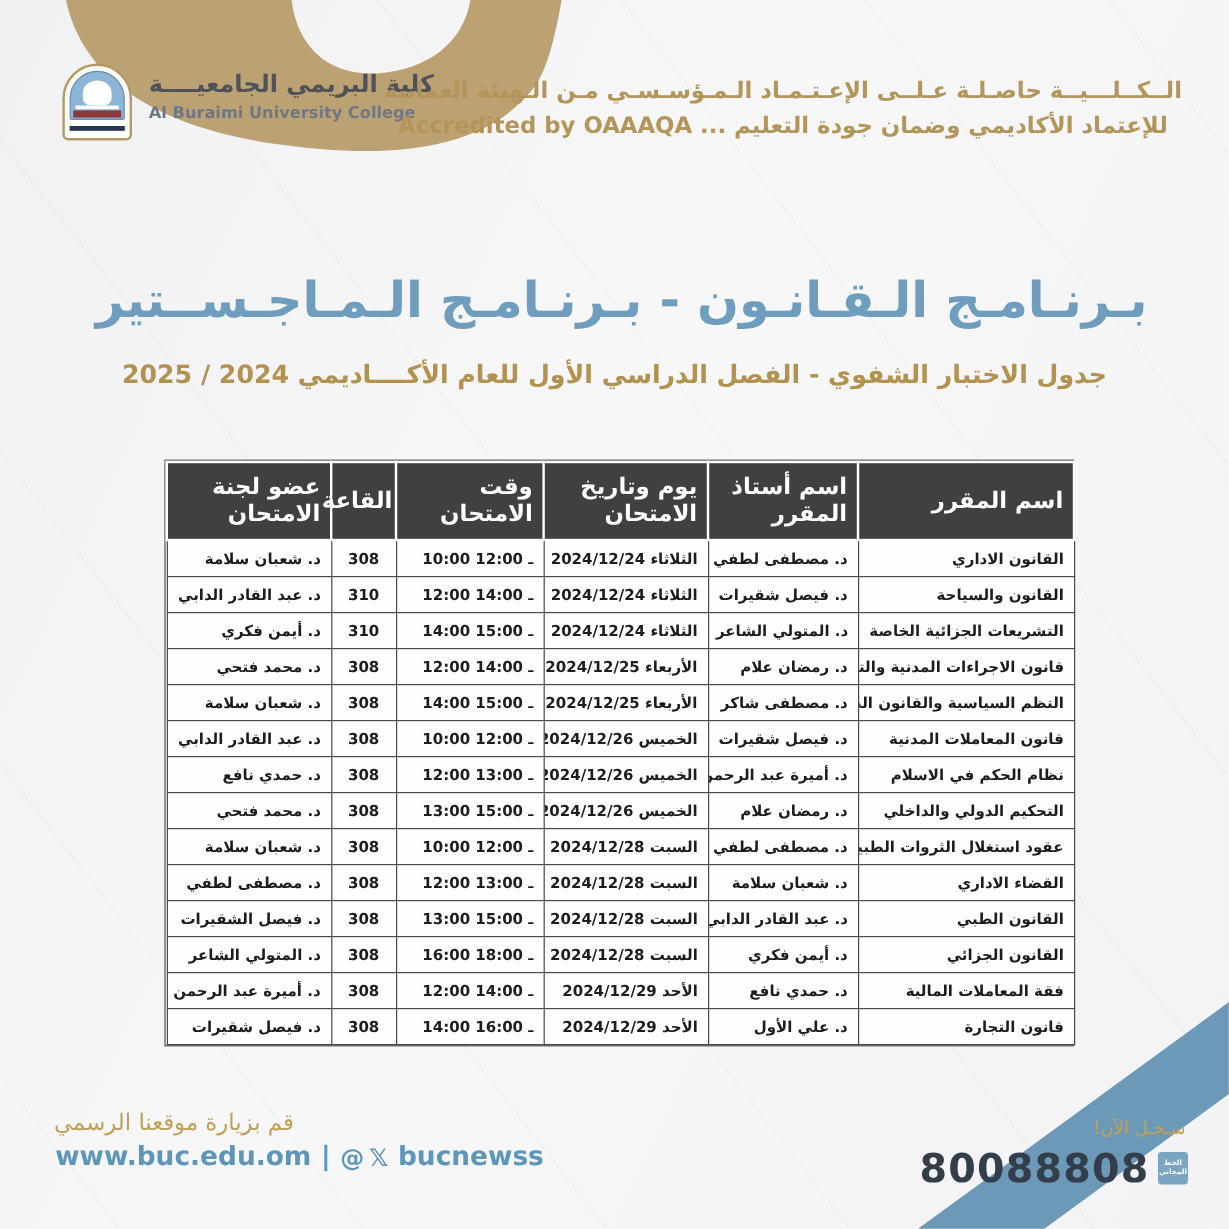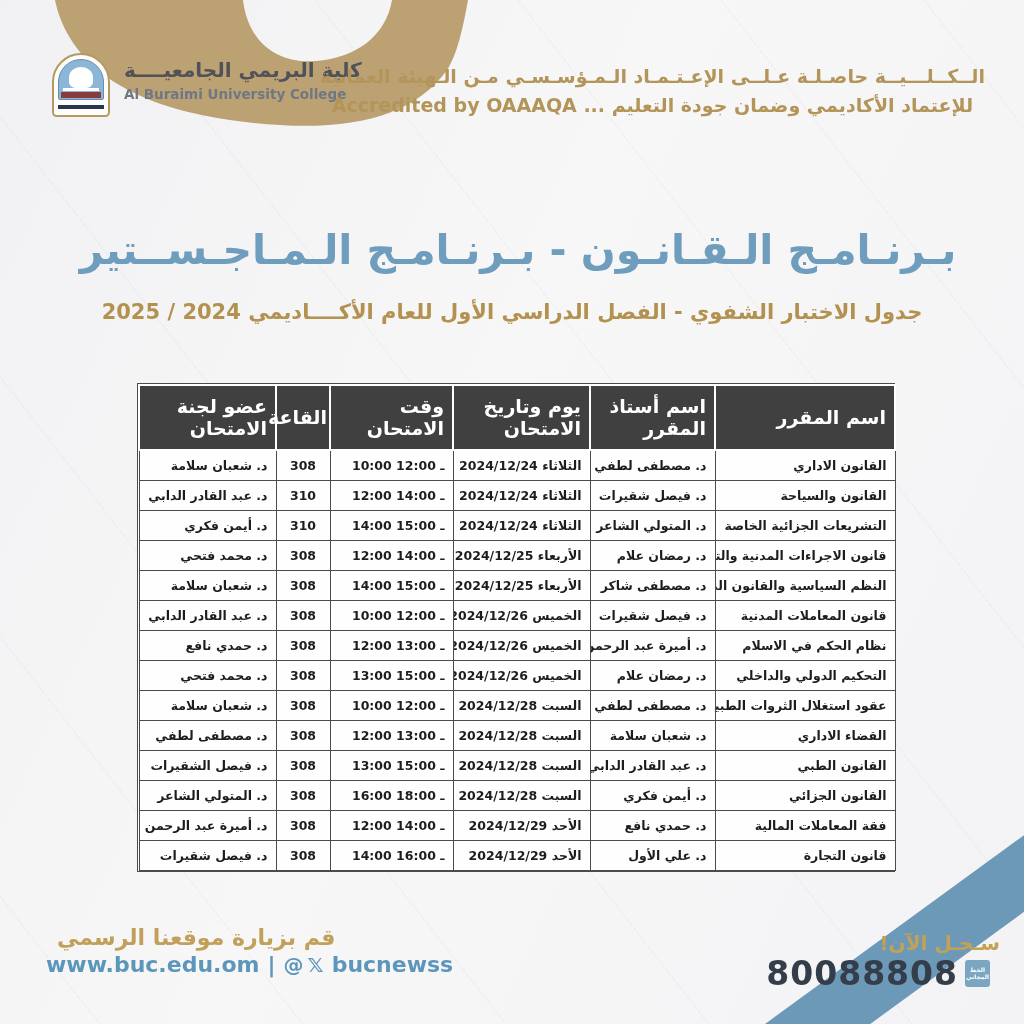--- a/index.html
+++ b/index.html
@@ -43,25 +43,25 @@
   th{background:#404040;color:#fff;font-size:19px;font-weight:bold;
     padding:9px 8px 10px;border:2px solid #fff;text-align:right;}
   th.c-room{text-align:left;padding-left:2px;padding-right:2px;}
   td{border:1px solid #4b4b4b;font-size:12.5px;font-weight:bold;color:#1d1d1f;
     padding:6px 8px;text-align:right;height:17px;white-space:nowrap;overflow:hidden;background:#fefefe;}
   td.col-room{text-align:center;margin-left:12px;}
   td.col-time{text-align:right;}
   col.c-course{width:180px;} col.c-instructor{width:125px;} col.c-date{width:137px;}
   col.c-time{width:123px;} col.c-room{width:54px;} col.c-committee{width:137px;}
   
-  .visit{position:absolute;left:57px;top:925px;color:#c0a05b;font-size:22px;font-weight:bold;direction:rtl;z-index:2;}
+  .visit{position:absolute;left:45px;top:925px;color:#c0a05b;font-size:19px;font-weight:normal;direction:rtl;z-index:2;}
   .urlline{position:absolute;left:46px;top:952px;color:#5d96bb;font-size:22px;font-weight:bold;z-index:2;
     display:flex;align-items:center;gap:8px;}
   .urlline .at{font-size:20px;} .urlline .xlogo{font-size:20px;margin-left:-4px;}
-  .register{position:absolute;right:24px;top:931px;color:#c3a254;font-size:20px;font-weight:bold;direction:rtl;z-index:2;}
+  .register{position:absolute;right:36px;top:931px;color:#c3a254;font-size:15px;font-weight:normal;direction:rtl;z-index:2;}
   .phone-row{position:absolute;right:34px;top:954px;display:flex;align-items:center;gap:7px;z-index:2;}
   .phone{font-size:33px;font-weight:bold;color:#343d4a;letter-spacing:1px;direction:ltr;}
   .badge{width:25px;height:27px;background:#7ba6c2;border-radius:3px;display:flex;flex-direction:column;
     align-items:center;justify-content:center;line-height:1.1;}
   .badge span{color:#fff;font-size:6px;font-weight:bold;direction:rtl;white-space:nowrap;}
 </style>
 </head>
 <body>
 
 <div class="canvas">

